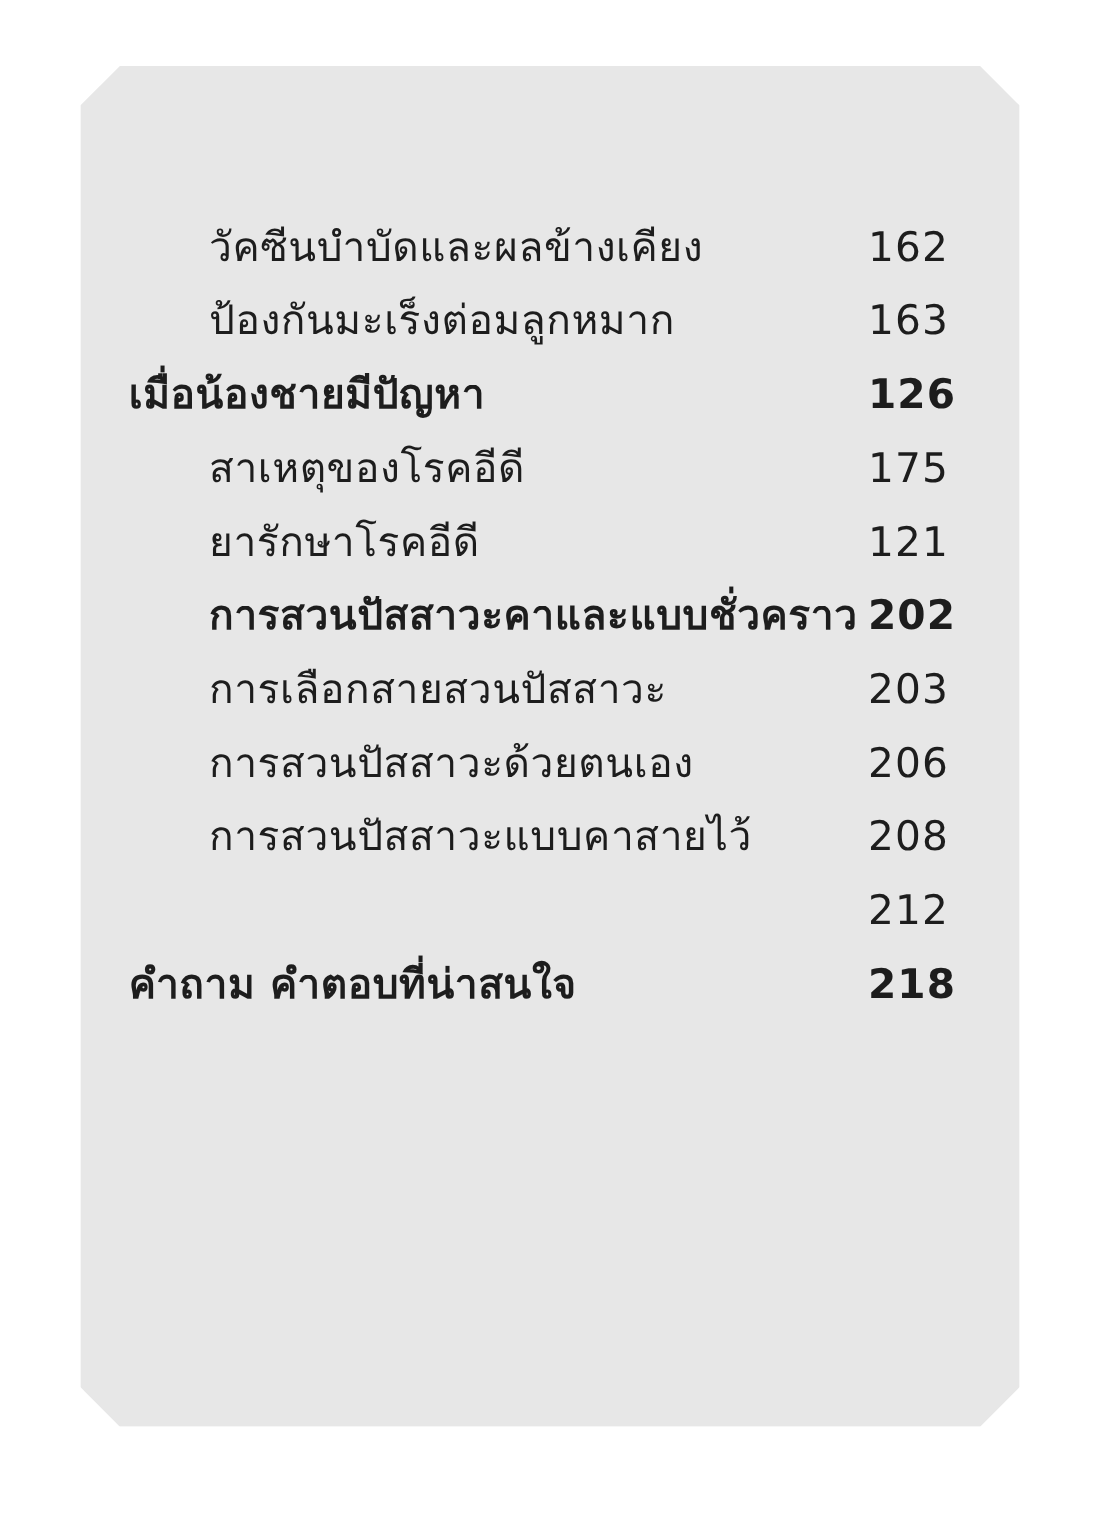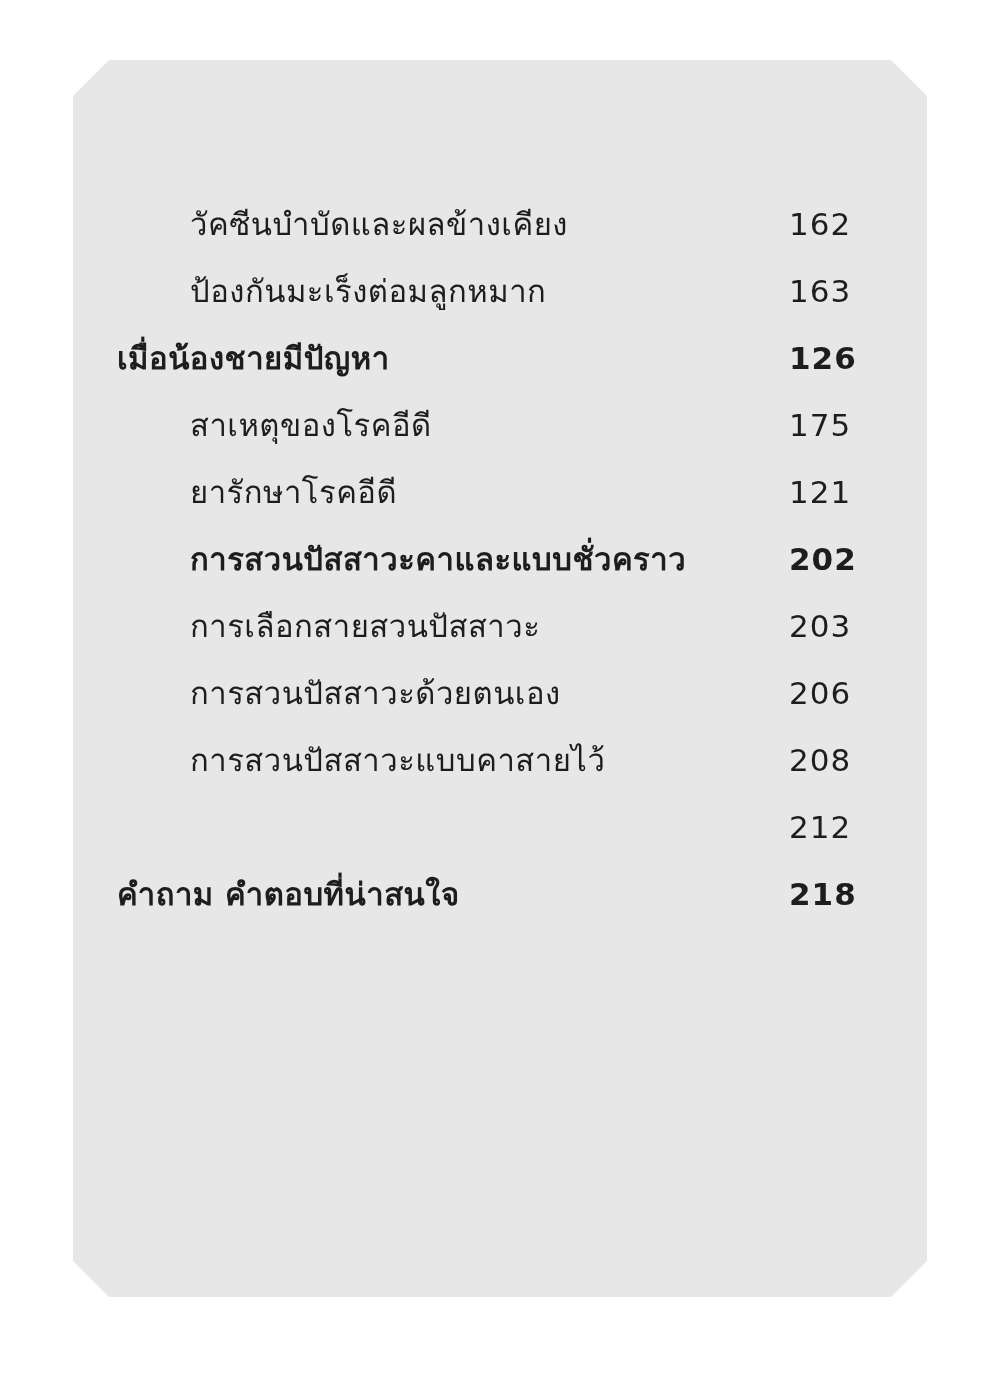--- a/index.html
+++ b/index.html
@@ -38,21 +38,21 @@
   .toc {
     position: absolute;
     left: 0;
     top: 131px;
     width: 100%;
   }
   .row {
     position: relative;
     height: 67px;
     color: #1d1d1d;
-    font-size: 31px;
+    font-size: 37px;
     line-height: 67px;
     white-space: nowrap;
   }
   .row .title {
     position: absolute;
     top: 0;
     letter-spacing: 0.5px;
   }
   .row.level1 .title { left: 44px; }
   .row.level2 .title { left: 117px; }

